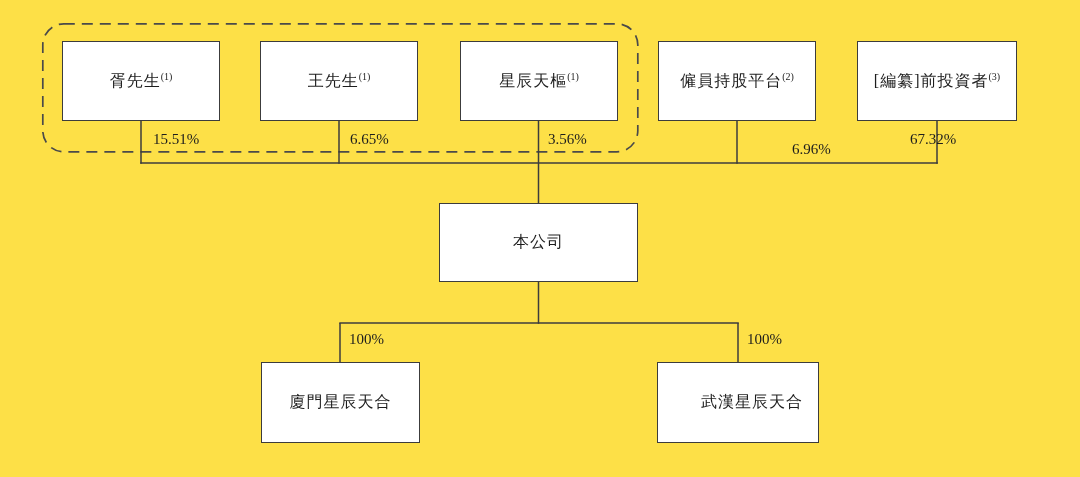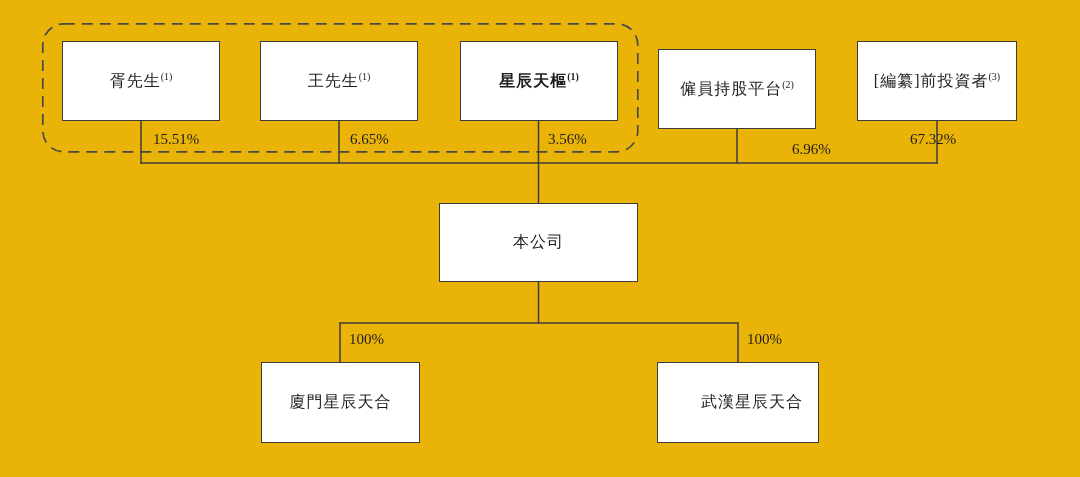--- a/index.html
+++ b/index.html
@@ -4,21 +4,21 @@
 <style>
   html, body {
     margin: 0;
     padding: 0;
     background: #ffffff;
   }
   .canvas {
     position: relative;
     width: 1080px;
     height: 477px;
-    background: #eab308;
+    background: #fde047;
     font-family: "Liberation Serif", "DejaVu Serif", serif;
     color: #1d1d1d;
     overflow: hidden;
   }
   .lines-layer {
     position: absolute;
     left: 0; top: 0;
     width: 1080px;
     height: 477px;
   }
@@ -69,25 +69,25 @@
   </svg>
 
   <div class="node" style="left:62px; top:41px; width:158px; height:80px;">
     <span><span>胥先生</span><sup>(1)</sup></span>
   </div>
 
   <div class="node" style="left:260px; top:41px; width:158px; height:80px;">
     <span><span>王先生</span><sup>(1)</sup></span>
   </div>
 
-  <div class="node" style="left:460px; top:41px; width:158px; height:80px;font-weight:bold;">
+  <div class="node" style="left:460px; top:41px; width:158px; height:80px;">
     <span><span>星辰天樞</span><sup>(1)</sup></span>
   </div>
 
-  <div class="node" style="left:658px; top:41px; width:158px; height:80px;margin-top:8px;">
+  <div class="node" style="left:658px; top:41px; width:158px; height:80px;">
     <span><span>僱員持股平台</span><sup>(2)</sup></span>
   </div>
 
   <div class="node" style="left:857px; top:41px; width:160px; height:80px;">
     <span><span>[編纂]前投資者</span><sup>(3)</sup></span>
   </div>
 
   <span class="pct" style="left:153px; top:131px;">15.51%</span>
   <span class="pct" style="left:350px; top:131px;">6.65%</span>
   <span class="pct" style="left:548px; top:131px;">3.56%</span>

